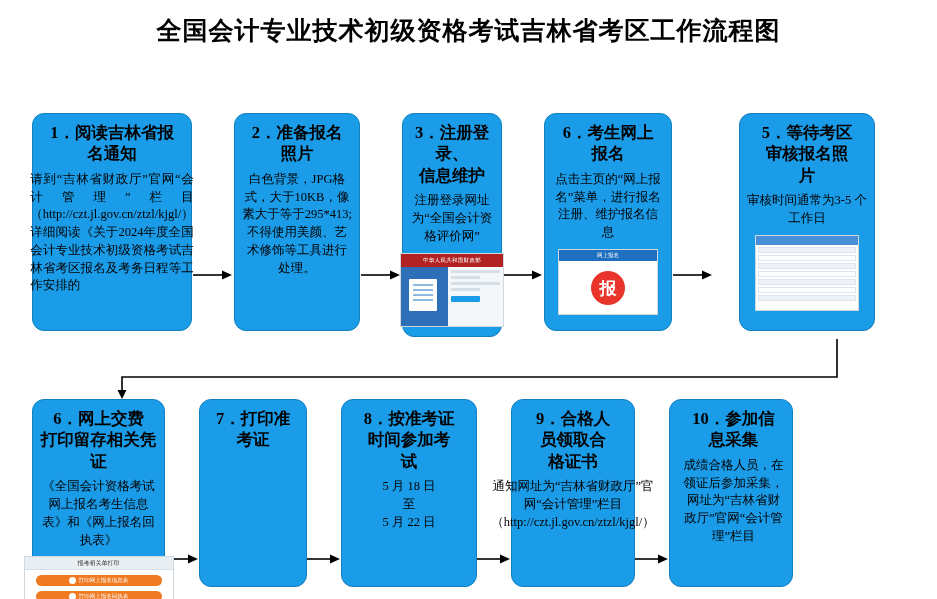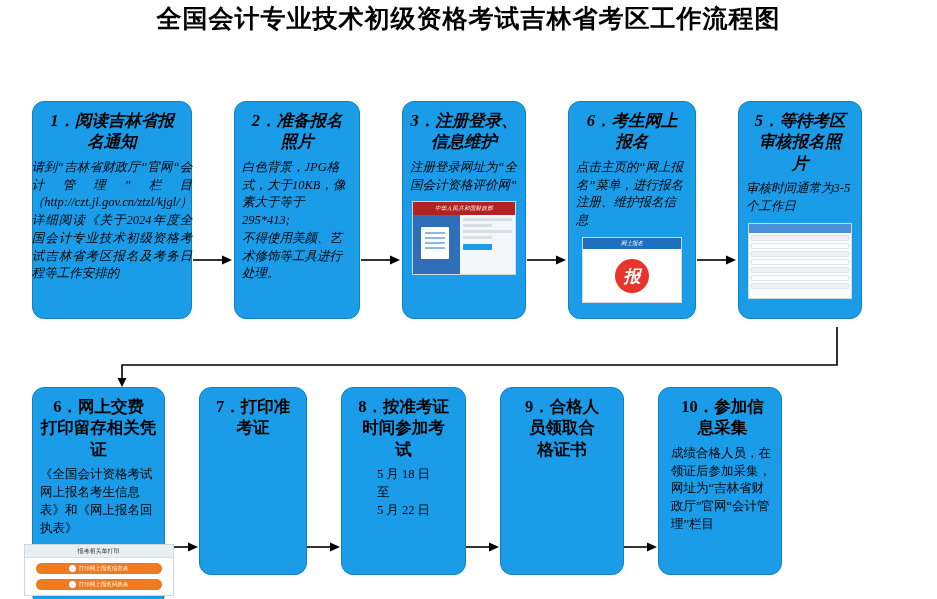--- a/index.html
+++ b/index.html
@@ -14,73 +14,74 @@
     color: #000000;
     overflow: hidden;
     position: relative;
   }
   .page-title {
     text-align: center;
     font-family: "Liberation Serif", serif;
     font-weight: bold;
     font-size: 25px;
     letter-spacing: 1px;
-    margin-top: 2px;
+    margin-top: 14px;
     margin-bottom: 0;
     color: #000000;
   }
 
   .flow-wrap {
     position: relative;
     width: 937px;
     height: 520px;
   }
 
   .row {
     position: absolute;
     display: flex;
     align-items: flex-start;
   }
-  .row-1 { top: 66px; left: 32px; font-style: italic; }
+  .row-1 { top: 66px; left: 32px; }
   .row-2 { top: 352px; left: 32px; }
 
   .node {
     background: #1a9ce8;
     border: 1px solid #1280c0;
     border-radius: 12px;
     box-sizing: border-box;
     color: #000000;
     padding: 8px 7px 9px 7px;
     display: flex;
     flex-direction: column;
     align-items: center;
   }
   .node-1 { width: 160px; min-height: 218px; }
   .node-2 { width: 126px; min-height: 218px; }
-  .node-3 { width: 124px; min-height: 218px; }
+  .node-3 { width: 100px; min-height: 218px; }
   .node-4 { width: 128px; min-height: 218px; }
-  .node-5 { width: 124px; min-height: 218px; }
+  .node-5 { width: 136px; min-height: 218px; margin-left: 25px; }
 
   .node-6 { width: 133px; min-height: 188px; }
   .node-7 { width: 108px; min-height: 188px; }
-  .node-8 { width: 125px; min-height: 188px; font-family: Liberation Serif, serif; }
+  .node-8 { width: 136px; min-height: 188px; font-family: Liberation Serif, serif; }
   .node-9 { width: 124px; min-height: 188px; padding-left: 7px; }
   .node-10 { width: 124px; min-height: 188px; padding-left: 12px; }
 
   .node-head {
     font-weight: bold;
     font-size: 16.5px;
     line-height: 1.3;
     text-align: center;
     margin-bottom: 6px;
     white-space: pre-line;
   }
   .node-body {
     font-size: 12.5px;
     line-height: 1.42;
+    text-align: center;
     white-space: pre-line;
   }
   .node-body.justify {
     text-align: justify;
     text-align-last: left;
   }
 
   .arrow {
     width: 42px;
     align-self: center;
@@ -330,20 +331,21 @@
       <svg width="34" height="14" viewBox="0 0 34 14">
         <line x1="0" y1="7" x2="25" y2="7" stroke="#000" stroke-width="1.6"></line>
         <polygon points="33,7 23,2.5 23,11.5" fill="#000"></polygon>
       </svg>
     </div>
 
     <div class="node node-9">
       <div class="node-head">9．合格人
 员领取合
 格证书</div>
+      <div class="node-body">通知网址为“吉林省财政厅”官网“会计管理”栏目（http://czt.jl.gov.cn/ztzl/kjgl/）</div>
     </div>
 
     <div class="arrow arrow-short">
       <svg width="34" height="14" viewBox="0 0 34 14">
         <line x1="0" y1="7" x2="25" y2="7" stroke="#000" stroke-width="1.6"></line>
         <polygon points="33,7 23,2.5 23,11.5" fill="#000"></polygon>
       </svg>
     </div>
 
     <div class="node node-10">

